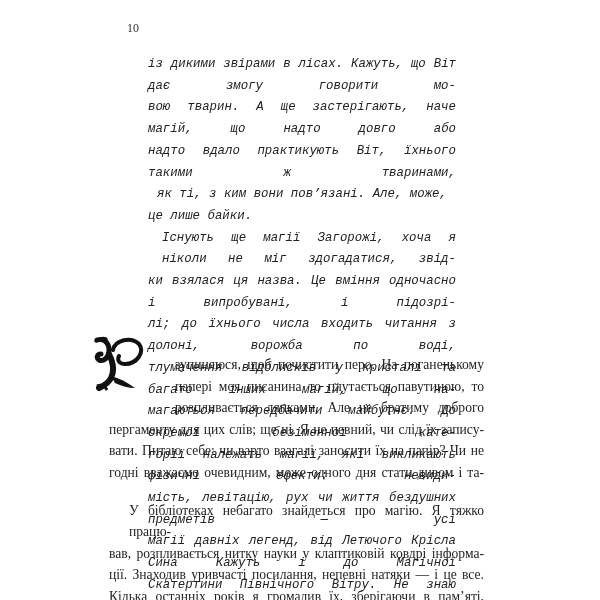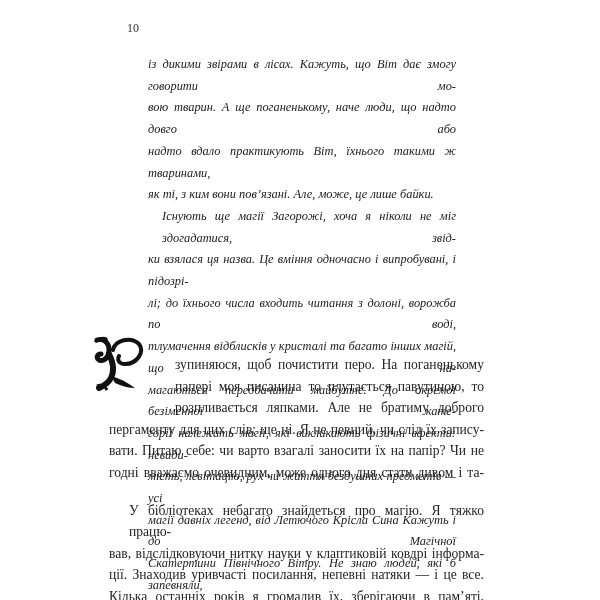--- a/index.html
+++ b/index.html
@@ -35,20 +35,21 @@
       width: 308px;
       font-style: italic;
       font-size: 12.4px;
       line-height: 21.7px;
       text-align: justify;
       hyphens: manual;
       color: #222;
     }
     .italic-block p {
       margin: 0;
+      font-family: Liberation Mono, monospace;
     }
     .body-block {
       position: absolute;
       left: 93px;
       top: 334px;
       width: 407px;
       font-size: 13.6px;
       line-height: 21.6px;
       text-align: justify;
       color: #242424;
@@ -68,35 +69,35 @@
       left: 0;
       top: -2px;
     }
     .justify-line {
       display: block;
       text-align: justify;
       text-align-last: justify;
     }
     .last-line {
       display: block;
-      text-align: right;
+      text-align: center;
       text-align-last: left;
     }
   </style>
 </head>
 <body>
 
 <div class="page">
 
   <div class="page-number">10</div>
 
   <div class="italic-block">
     <p>
       <span class="justify-line">із дикими звірами в лісах. Кажуть, що Віт дає змогу говорити мо-</span>
-      <span class="justify-line">вою тварин. А ще поганенькому, наче люди, що надто довго або</span>
+      <span class="justify-line">вою тварин. А ще застерігають, наче магій, що надто довго або</span>
       <span class="justify-line">надто вдало практикують Віт, їхнього такими ж тваринами,</span>
       <span class="last-line">як ті, з ким вони пов’язані. Але, може, це лише байки.</span>
     </p>
     <p>
       <span class="justify-line" style="padding-left:14px">Існують ще магії Загорожі, хоча я ніколи не міг здогадатися, звід-</span>
       <span class="justify-line">ки взялася ця назва. Це вміння одночасно і випробувані, і підозрі-</span>
       <span class="justify-line">лі; до їхнього числа входить читання з долоні, ворожба по воді,</span>
       <span class="justify-line">тлумачення відблисків у кристалі та багато інших магій, що на-</span>
       <span class="justify-line">магаються передбачити майбутнє. До окремої безіменної кате-</span>
       <span class="justify-line">горії належать магії, які викликають фізичні ефекти: невиди-</span>
@@ -126,20 +127,20 @@
     <p>
       <span class="justify-line" style="margin-left:66px">зупиняюся, щоб почистити перо. На поганенькому</span>
       <span class="justify-line" style="margin-left:66px">папері моя писанина то плутається павутиною, то</span>
       <span class="justify-line" style="margin-left:66px">розпливається ляпками. Але не братиму доброго</span>
       <span class="justify-line">пергаменту для цих слів; ще ні. Я не певний, чи слід їх запису-</span>
       <span class="justify-line">вати. Питаю себе: чи варто взагалі заносити їх на папір? Чи не</span>
       <span class="justify-line">годні вважаємо очевидним, може одного дня стати дивом і та-</span>
     </p>
     <p>
       <span class="justify-line" style="padding-left:20px">У бібліотеках небагато знайдеться про магію. Я тяжко працю-</span>
-      <span class="justify-line">вав, відслідковуючи нитку науки у клаптиковій ковдрі інформа-</span>
+      <span class="justify-line">вав, розпливається нитку науки у клаптиковій ковдрі інформа-</span>
       <span class="justify-line">ції. Знаходив уривчасті посилання, непевні натяки — і це все.</span>
       <span class="justify-line">Кілька останніх років я громадив їх, зберігаючи в пам’яті, маючи</span>
 
     </p>
   </div>
 
 </div>
 
 </body></html>

